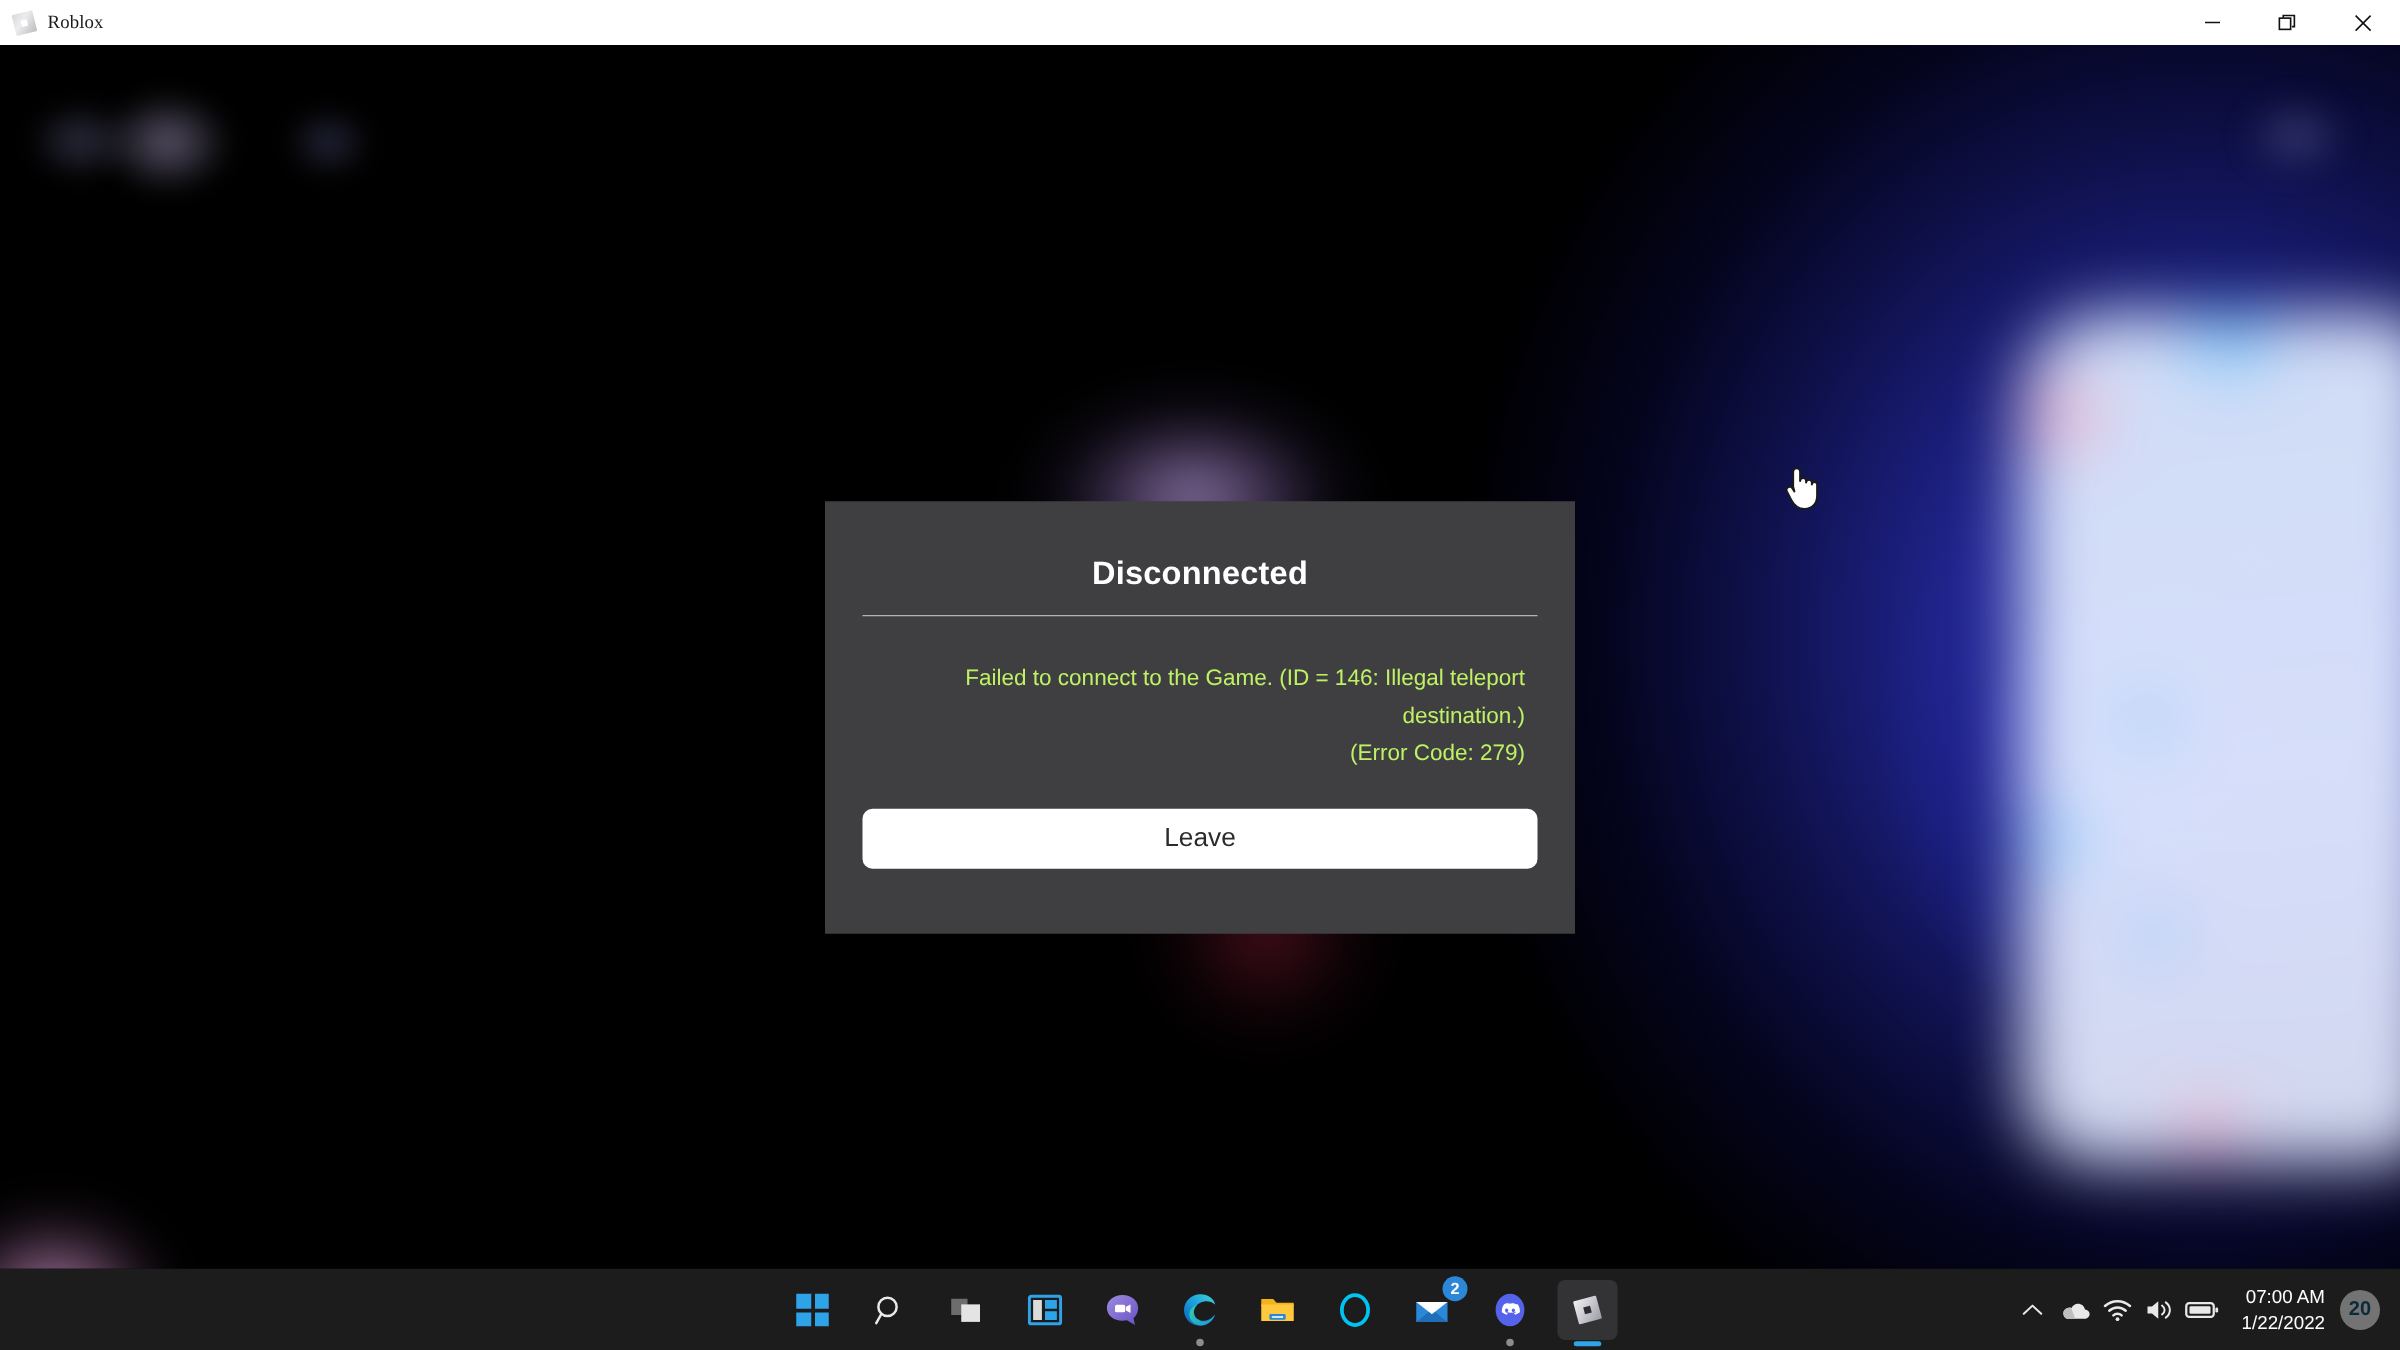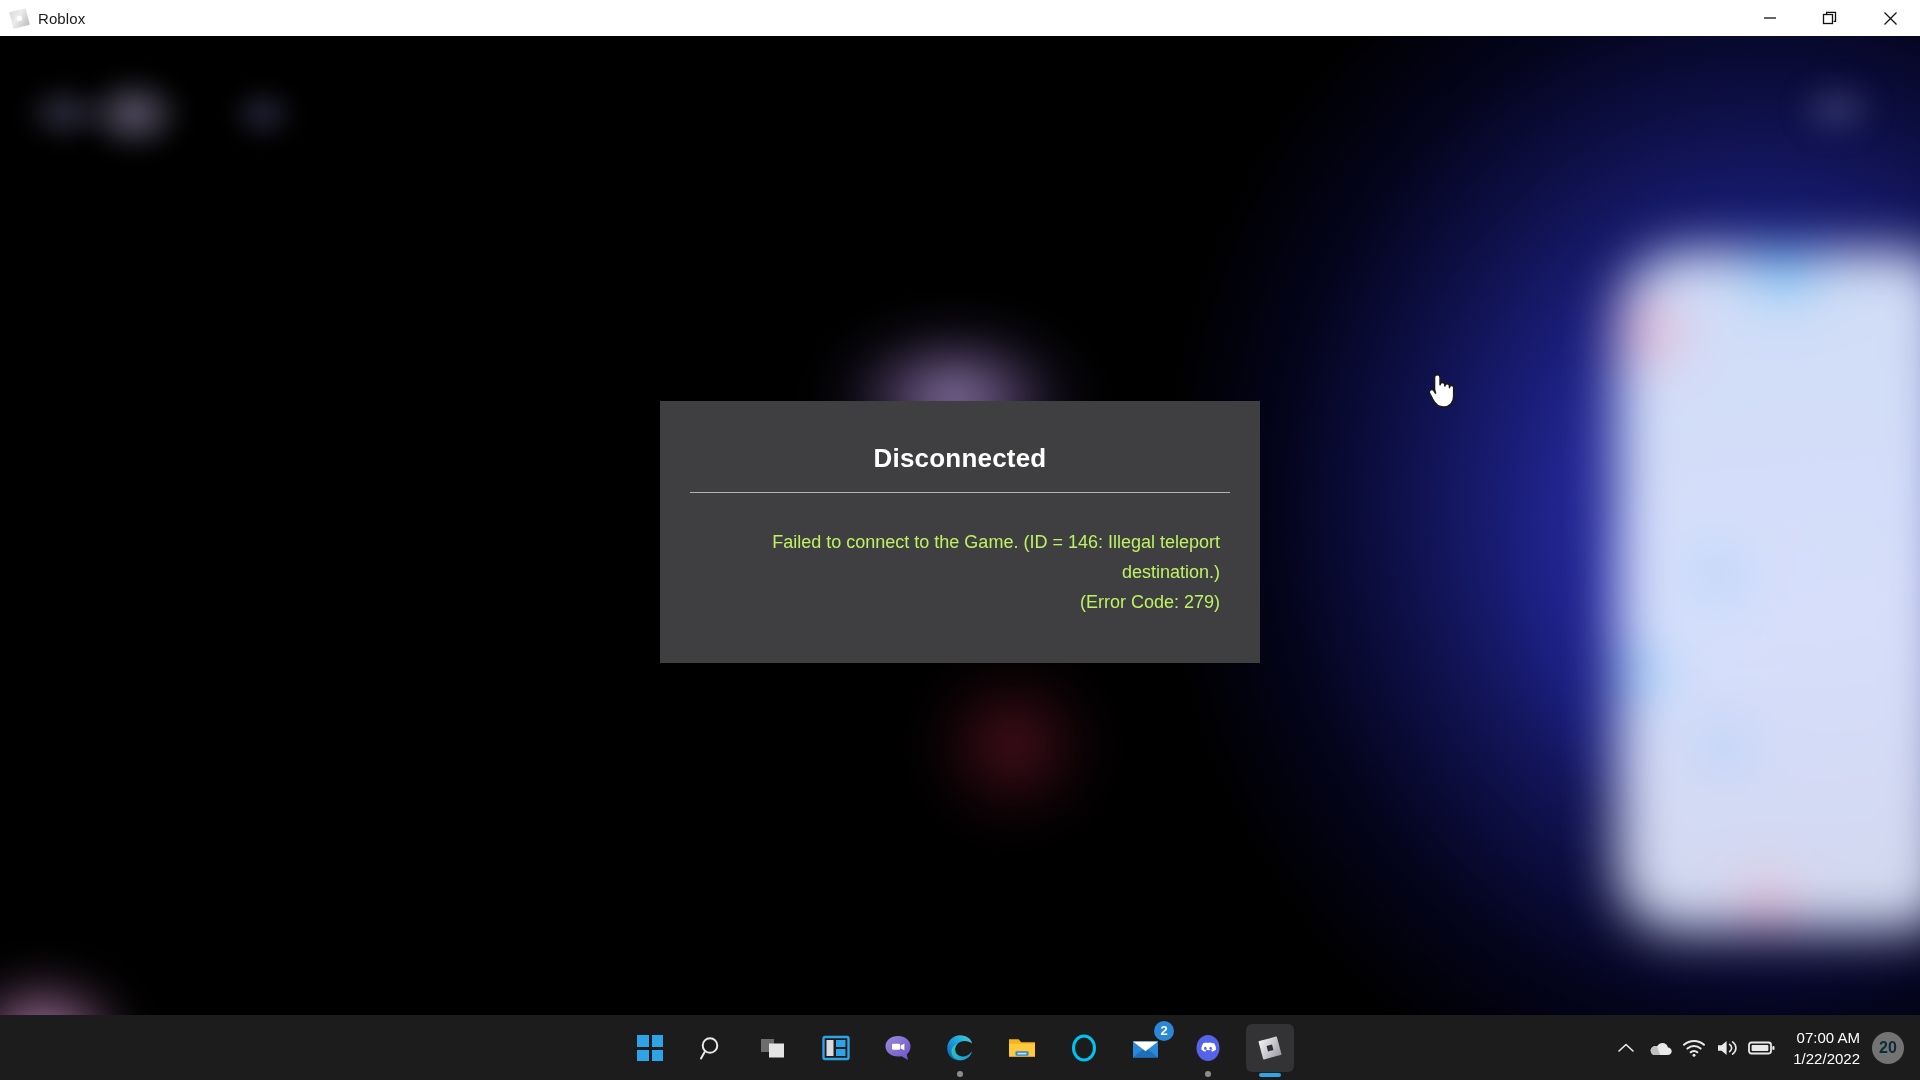--- a/index.html
+++ b/index.html
@@ -32,21 +32,21 @@
     background:linear-gradient(135deg,#d8d8da 0%,#ededef 40%,#bcbcc0 100%);
     transform:rotate(-14deg);
     border-radius:1px;
   }
   .roblox-logo-mini .hole{
     position:absolute; left:7px; top:7px; width:5px; height:5px;
     background:#ffffff; transform:rotate(-14deg);
   }
   #window-title{
     font-size:15px; color:#1a1a1a; letter-spacing:.1px;
-    font-family:Liberation Sans, sans-serif;
+    font-family:Liberation Serif, serif;
   }
   #titlebar-controls{ margin-left:auto; display:flex; height:36px; }
   .wbtn{
     width:60px; height:36px; display:flex; align-items:center; justify-content:center;
     cursor:default;
   }
   .wbtn svg{ display:block; }
 
   
   #game-viewport{
@@ -255,20 +255,21 @@
       <div class="glow" id="hud-blob-b"></div>
       <div class="glow" id="hud-blob-c"></div>
       <div class="glow" id="hud-blob-d"></div>
     </div>
 
     <div id="disconnect-dialog">
       <div id="dialog-title">Disconnected</div>
       <div id="dialog-divider"></div>
       <div id="dialog-message">Failed to connect to the Game. (ID = 146: Illegal teleport destination.)
 (Error Code: 279)</div>
+      <button id="leave-button">Leave</button>
     </div>
 
     <div id="mouse-cursor">
       <svg width="30" height="38" viewBox="0 0 30 38">
         <path d="M9.5 17.5V5.6c0-1.7 1.2-3 2.8-3s2.8 1.3 2.8 3v7.2
                  c0-1.4 1-2.4 2.4-2.4s2.4 1 2.4 2.4v1.2
                  c0-1.3 1-2.3 2.3-2.3s2.3 1 2.3 2.3v1.6
                  c0-1.2 1-2.1 2.1-2.1s2.1.9 2.1 2.1v8.9
                  c0 6.2-3.9 10.6-10.1 10.6-5.4 0-8.2-2.6-10.6-7.2
                  l-3.5-6.7c-.7-1.3-.2-2.9 1.2-3.5 1.2-.5 2.6-.1 3.3 1l1.5 2.4z" fill="#ffffff" stroke="#1a1a1a" stroke-width="1.6" stroke-linejoin="round"></path>

